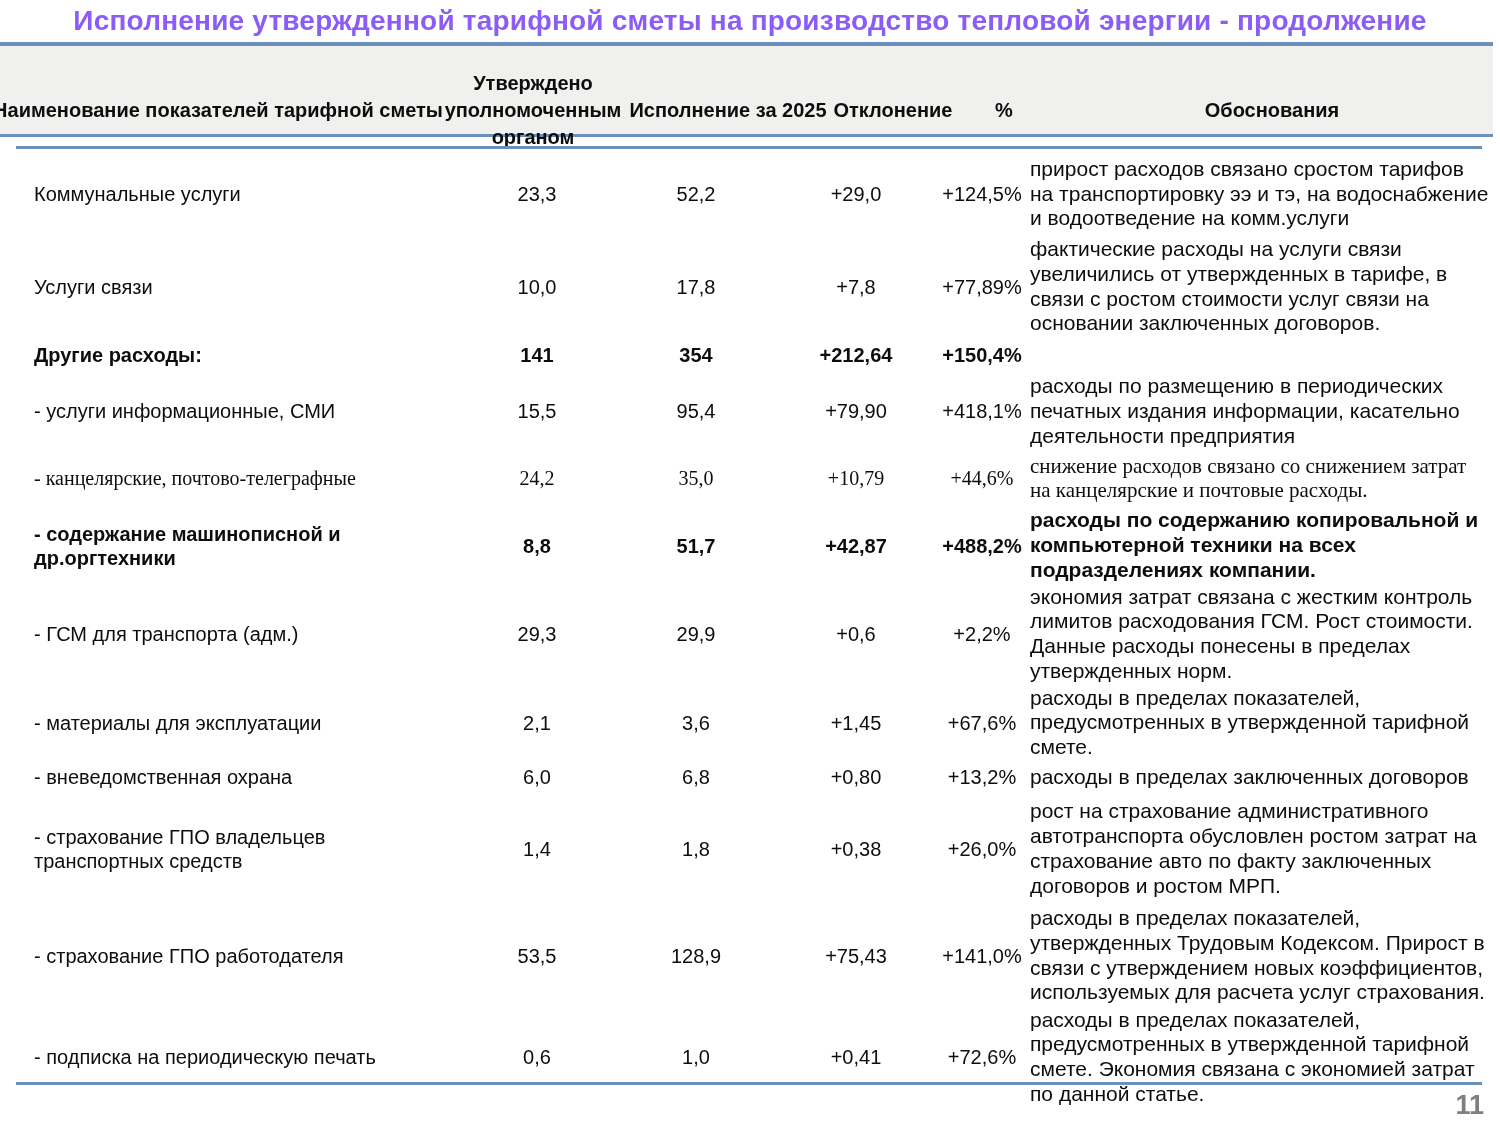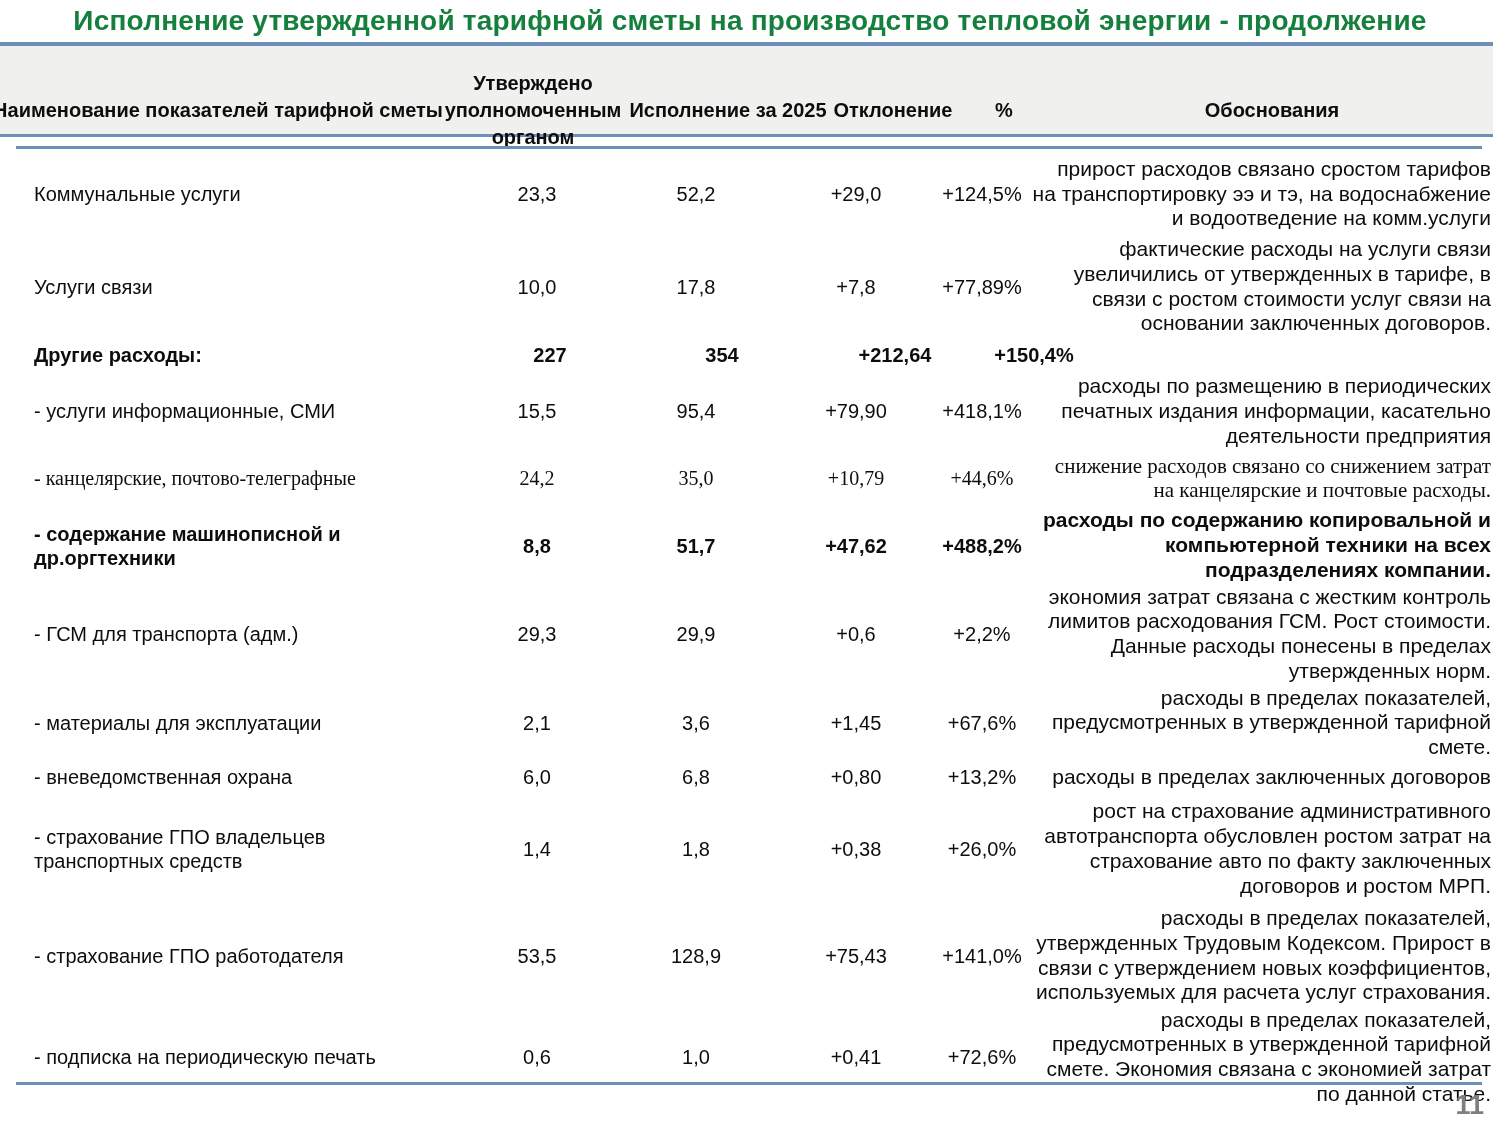--- a/index.html
+++ b/index.html
@@ -17,21 +17,21 @@
     font-family:"Liberation Sans","DejaVu Sans",sans-serif;
     color:var(--text);
     position:relative;
     overflow:hidden;
   }
   .title{
     position:absolute;top:5px;left:0;right:0;
     text-align:center;
     font-size:28px;font-weight:bold;
     letter-spacing:0.2px;
-    color:#15803d;
+    color:#8b5cf6;
     margin:0;
   }
   .header-band{
     position:absolute;top:42px;left:0;width:1493px;height:95px;
     background:var(--header-bg);
     border-top:4px solid var(--accent);
     border-bottom:3px solid var(--accent);
   }
   .h-label{
     position:absolute;top:50%;
@@ -52,39 +52,39 @@
     background:var(--accent);
   }
   .tbody{
     position:absolute;top:152px;left:0;width:1493px;
   }
   .row{
     display:flex;align-items:center;
   }
   .row:nth-child(1){min-height:84px;}
   .row:nth-child(2){min-height:98px;}
-  .row:nth-child(3){min-height:36px;gap:13px;}
+  .row:nth-child(3){min-height:36px;}
   .row:nth-child(4){min-height:74px;}
   .row:nth-child(5){min-height:58px;font-family:Liberation Serif, serif;}
   .row:nth-child(6){min-height:74px;font-weight:bold;}
   .row:nth-child(7){min-height:100px;}
   .row:nth-child(8){min-height:68px;}
   .row:nth-child(9){min-height:32px;}
   .row:nth-child(10){min-height:112px;}
   .row:nth-child(11){min-height:92px;}
   .row:nth-child(12){min-height:102px;}
   .cell{font-size:20px;line-height:1.2;}
   .c-name{width:412px;padding-left:34px;text-align:left;}
   .c-approved{width:204px;padding-left:46px;text-align:center;}
   .c-execution{width:160px;text-align:center;}
   .c-deviation{width:160px;text-align:center;}
   .c-percent{width:92px;text-align:center;}
   .c-just{
     flex:1;
-    text-align:right;
+    text-align:left;
     font-size:21px;line-height:1.18;
     padding:1px 2px;
   }
   .row.bold .cell{font-weight:bold;}
   .bottom-line{
     position:absolute;top:1082px;left:16px;width:1466px;height:3px;
     background:var(--accent);
   }
   .page-number{
     position:absolute;top:1090px;right:16px;
@@ -120,21 +120,21 @@
     <div class="row">
     <div class="cell c-name">Услуги связи</div>
     <div class="cell c-approved">10,0</div>
     <div class="cell c-execution">17,8</div>
     <div class="cell c-deviation">+7,8</div>
     <div class="cell c-percent">+77,89%</div>
     <div class="cell c-just">фактические расходы на услуги связи увеличились от утвержденных в тарифе, в связи с ростом стоимости услуг связи на основании заключенных договоров.</div>
   </div>
     <div class="row bold">
     <div class="cell c-name">Другие расходы:</div>
-    <div class="cell c-approved">227</div>
+    <div class="cell c-approved">141</div>
     <div class="cell c-execution">354</div>
     <div class="cell c-deviation">+212,64</div>
     <div class="cell c-percent">+150,4%</div>
     <div class="cell c-just"></div>
   </div>
     <div class="row">
     <div class="cell c-name">- услуги информационные, СМИ</div>
     <div class="cell c-approved">15,5</div>
     <div class="cell c-execution">95,4</div>
     <div class="cell c-deviation">+79,90</div>
@@ -146,21 +146,21 @@
     <div class="cell c-approved">24,2</div>
     <div class="cell c-execution">35,0</div>
     <div class="cell c-deviation">+10,79</div>
     <div class="cell c-percent">+44,6%</div>
     <div class="cell c-just">снижение расходов связано со снижением затрат на канцелярские и почтовые расходы.</div>
   </div>
     <div class="row">
     <div class="cell c-name">- содержание машинописной и др.оргтехники</div>
     <div class="cell c-approved">8,8</div>
     <div class="cell c-execution">51,7</div>
-    <div class="cell c-deviation">+47,62</div>
+    <div class="cell c-deviation">+42,87</div>
     <div class="cell c-percent">+488,2%</div>
     <div class="cell c-just">расходы по содержанию копировальной и компьютерной техники на всех подразделениях компании.</div>
   </div>
     <div class="row">
     <div class="cell c-name">- ГСМ для транспорта (адм.)</div>
     <div class="cell c-approved">29,3</div>
     <div class="cell c-execution">29,9</div>
     <div class="cell c-deviation">+0,6</div>
     <div class="cell c-percent">+2,2%</div>
     <div class="cell c-just">экономия затрат связана с жестким контроль лимитов расходования ГСМ. Рост стоимости. Данные расходы понесены в пределах утвержденных норм.</div>

